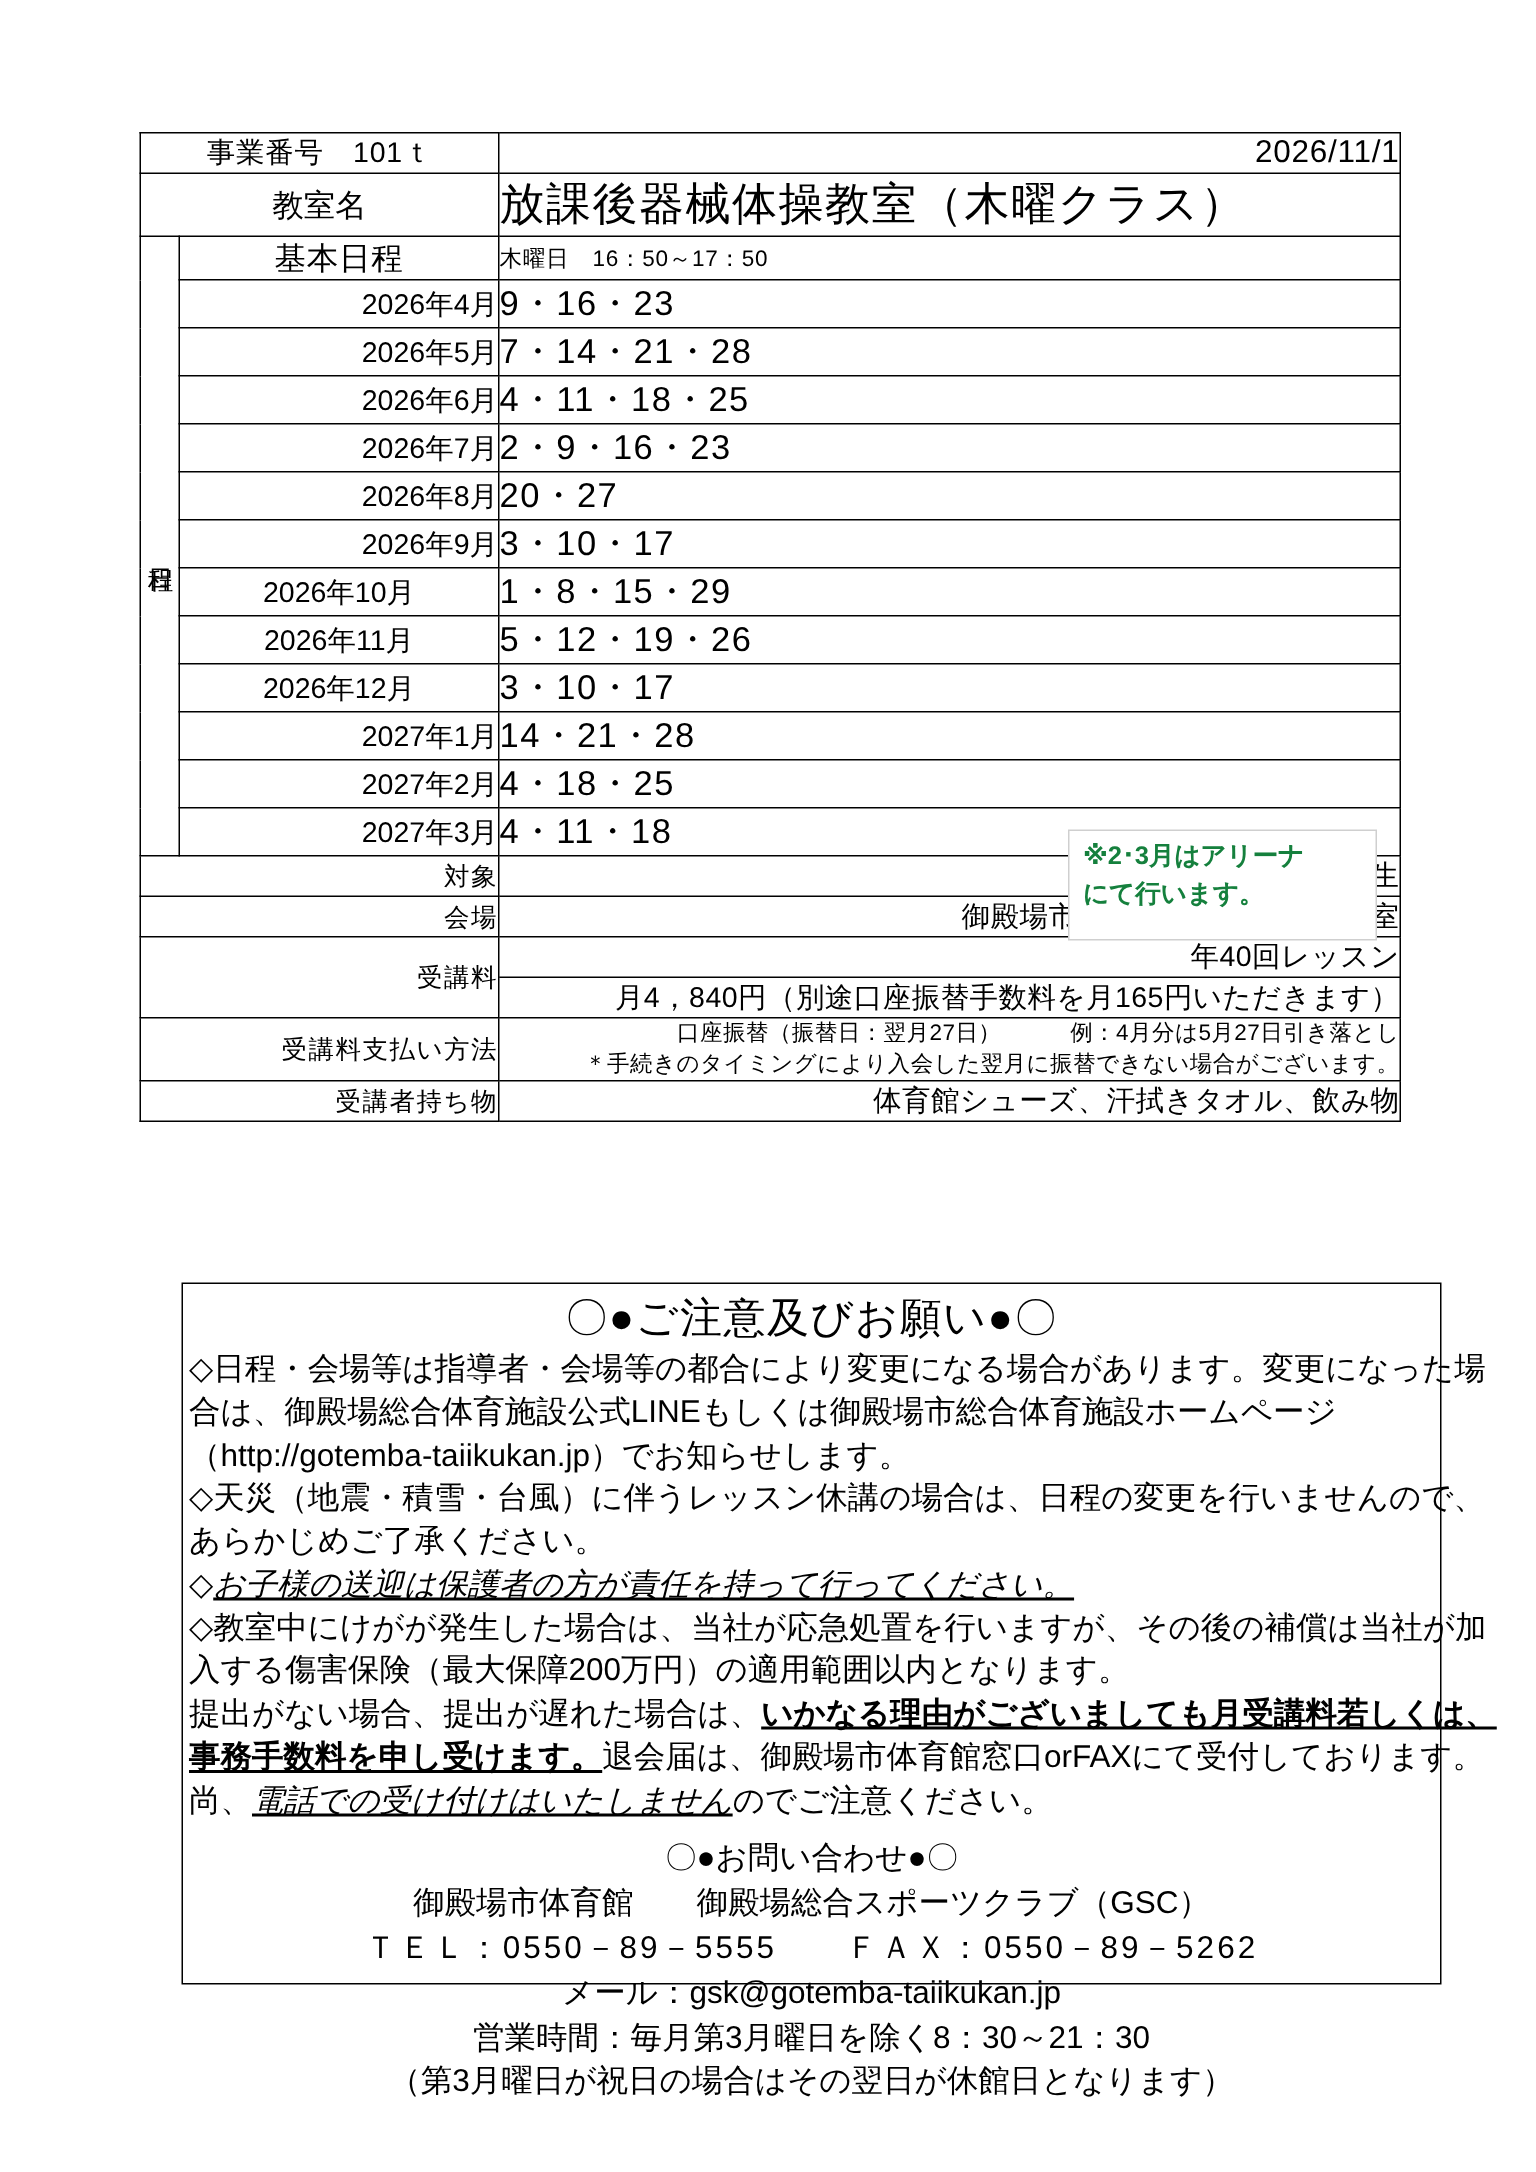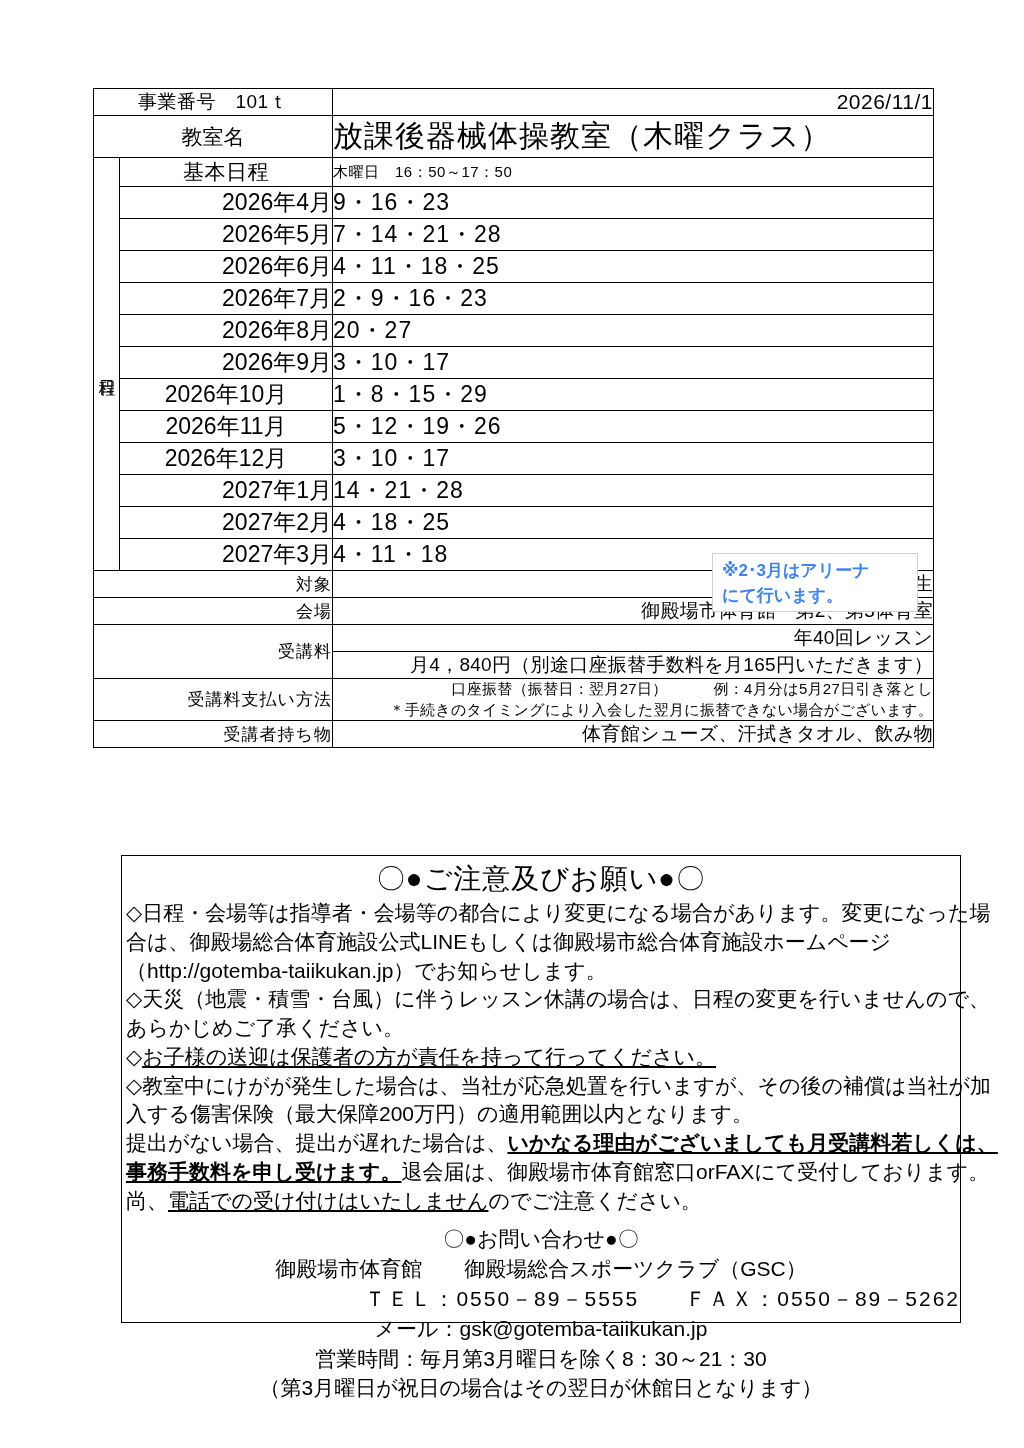--- a/index.html
+++ b/index.html
@@ -81,21 +81,21 @@
   .r-classtitle {
     font-size: 30px;
     padding: 4px 6px;
     letter-spacing: 1px;
     white-space: nowrap;
   }
 
   
   .sch-label {
     text-align: right;
-    font-size: 23px;
+    font-size: 19px;
     padding: 1px 6px 1px 4px;
     white-space: nowrap;
     letter-spacing: 0px;
   }
   .sch-label.center { text-align: center; }
   .sch-value {
     text-align: left;
     font-size: 23px;
     padding: 1px 8px;
     white-space: nowrap;
@@ -139,28 +139,28 @@
     white-space: normal;
   }
   .d-value.small .ln { display: block; white-space: nowrap; }
 
   
   #arena-note {
     position: absolute;
     left: 712px;
     top: 553px;
     width: 206px;
-    height: 59px;
+    height: 74px;
     background: #ffffff;
     border: 1.4px solid #cfcfcf;
     box-sizing: border-box;
     padding: 5px 7px 0 9px;
     font-size: 17px;
     font-weight: bold;
-    color: #3b82f6;
+    color: #15803d;
     line-height: 1.45;
     letter-spacing: 0px;
     z-index: 5;
   }
   #arena-note .ln { display: block; white-space: nowrap; }
 
   
   #notice-panel {
     position: absolute;
     left: 93px;
@@ -182,33 +182,33 @@
   #notice-body {
     font-size: 21px;
     line-height: 1.37;
     padding: 0 3px 0 4px;
     letter-spacing: 0px;
   }
   #notice-body .ln {
     display: block;
     white-space: nowrap;
   }
-  .u  { text-decoration: underline; }
+  .u  { text-decoration: underline; font-style: italic; }
   .b  { font-weight: bold; }
   .bu { font-weight: bold; text-decoration: underline; }
 
   #contact-block {
     margin-top: 9px;
     text-align: center;
     font-size: 21px;
     line-height: 1.42;
     letter-spacing: 0px;
   }
   #contact-block .ln { display: block; white-space: nowrap; }
-  #contact-block .wide { letter-spacing: 2px; text-align: right; }
+  #contact-block .wide { letter-spacing: 2px; }
 </style>
 </head>
 <body>
 
 <div id="sheet">
 
   <table id="doc-table">
     <colgroup>
       <col class="c-spine">
         <col class="c-label">

